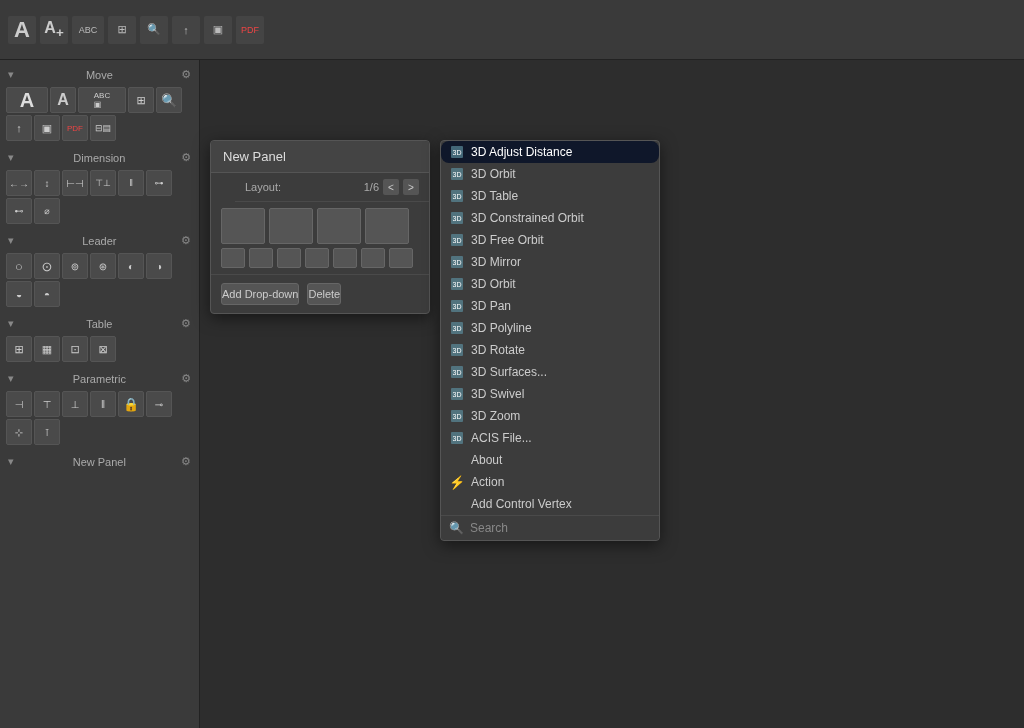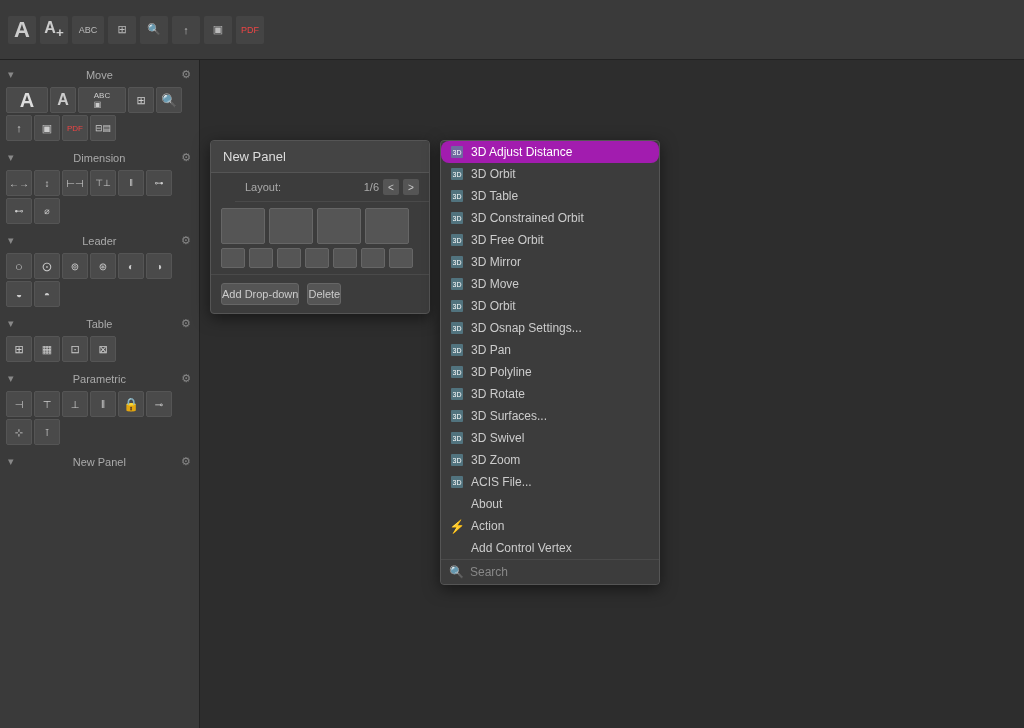--- a/index.html
+++ b/index.html
@@ -258,21 +258,21 @@
       align-items: center;
       padding: 3px 8px;
       gap: 6px;
       cursor: pointer;
       font-size: 12px;
       color: #ccc;
       white-space: nowrap;
     }
 
     .command-item.selected {
-      background: #a21caf;
+      background: #0f172a;
       color: #fff;
       border-radius: 8px;
     }
 
     .command-icon {
       width: 16px;
       height: 16px;
       flex-shrink: 0;
       display: flex;
       align-items: center;
@@ -550,39 +550,21 @@
           </span>
           <span class="command-label">3D Mirror</span>
         </div>
         <div class="command-item">
           <span class="command-icon">
             <svg width="14" height="14" viewBox="0 0 14 14">
               <rect x="1" y="1" width="12" height="12" rx="1" fill="#5a8a9a" opacity="0.7"></rect>
               <text x="7" y="10" text-anchor="middle" fill="white" font-size="7" font-family="sans-serif">3D</text>
             </svg>
           </span>
-          <span class="command-label">3D Move</span>
-        </div>
-        <div class="command-item">
-          <span class="command-icon">
-            <svg width="14" height="14" viewBox="0 0 14 14">
-              <rect x="1" y="1" width="12" height="12" rx="1" fill="#5a8a9a" opacity="0.7"></rect>
-              <text x="7" y="10" text-anchor="middle" fill="white" font-size="7" font-family="sans-serif">3D</text>
-            </svg>
-          </span>
           <span class="command-label">3D Orbit</span>
-        </div>
-        <div class="command-item">
-          <span class="command-icon">
-            <svg width="14" height="14" viewBox="0 0 14 14">
-              <rect x="1" y="1" width="12" height="12" rx="1" fill="#5a8a9a" opacity="0.7"></rect>
-              <text x="7" y="10" text-anchor="middle" fill="white" font-size="7" font-family="sans-serif">3D</text>
-            </svg>
-          </span>
-          <span class="command-label">3D Osnap Settings...</span>
         </div>
         <div class="command-item">
           <span class="command-icon">
             <svg width="14" height="14" viewBox="0 0 14 14">
               <rect x="1" y="1" width="12" height="12" rx="1" fill="#5a8a9a" opacity="0.7"></rect>
               <text x="7" y="10" text-anchor="middle" fill="white" font-size="7" font-family="sans-serif">3D</text>
             </svg>
           </span>
           <span class="command-label">3D Pan</span>
         </div>

